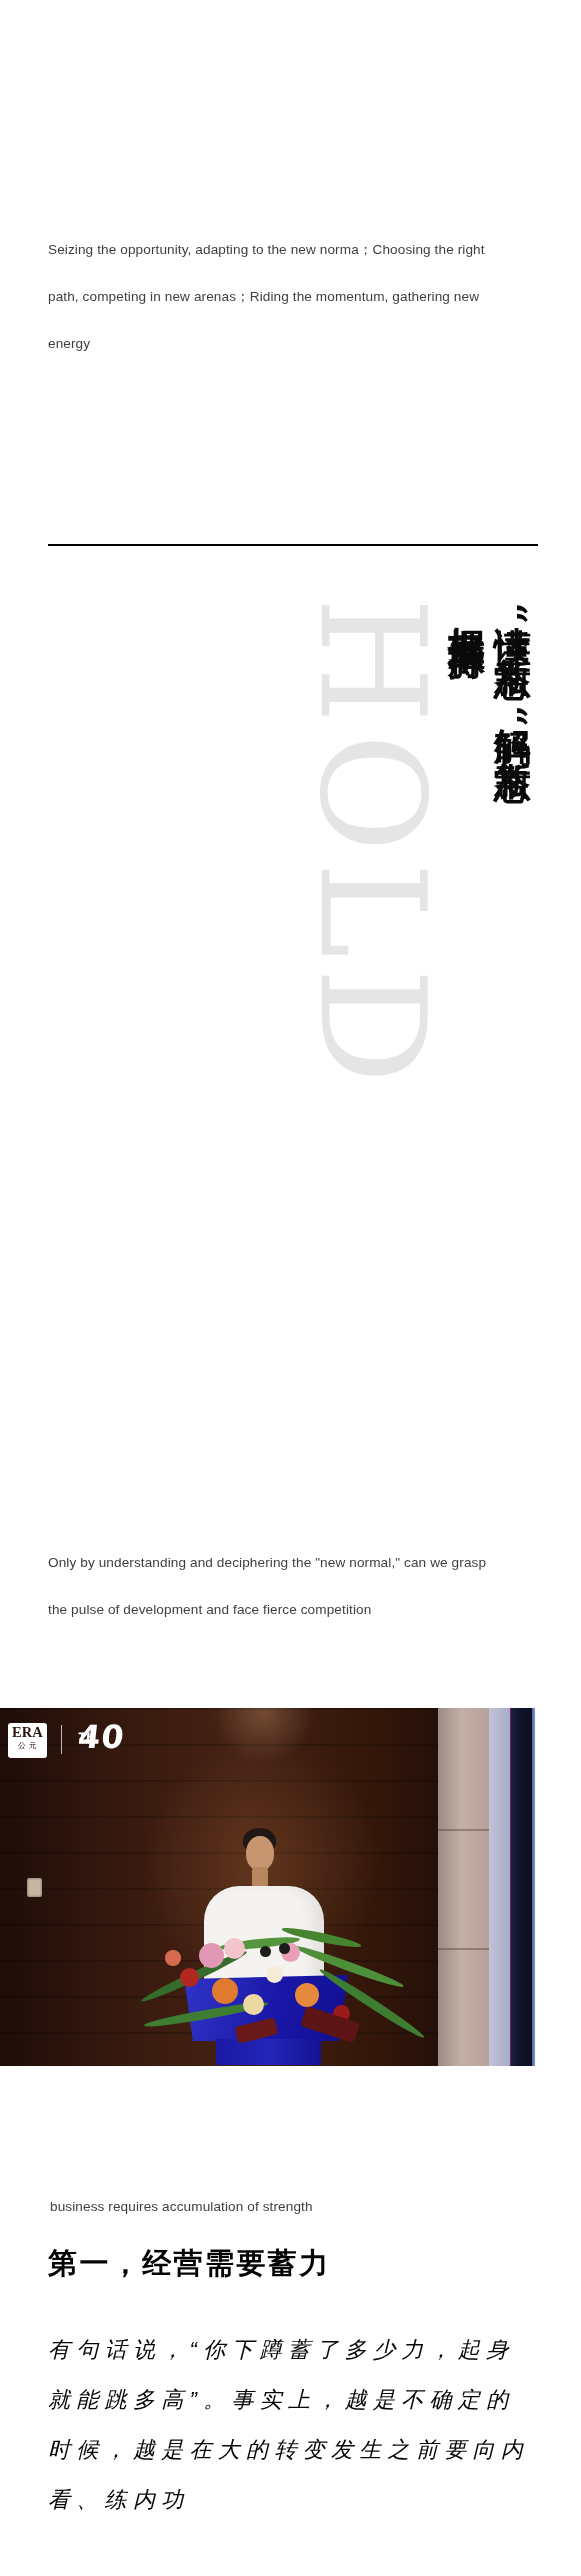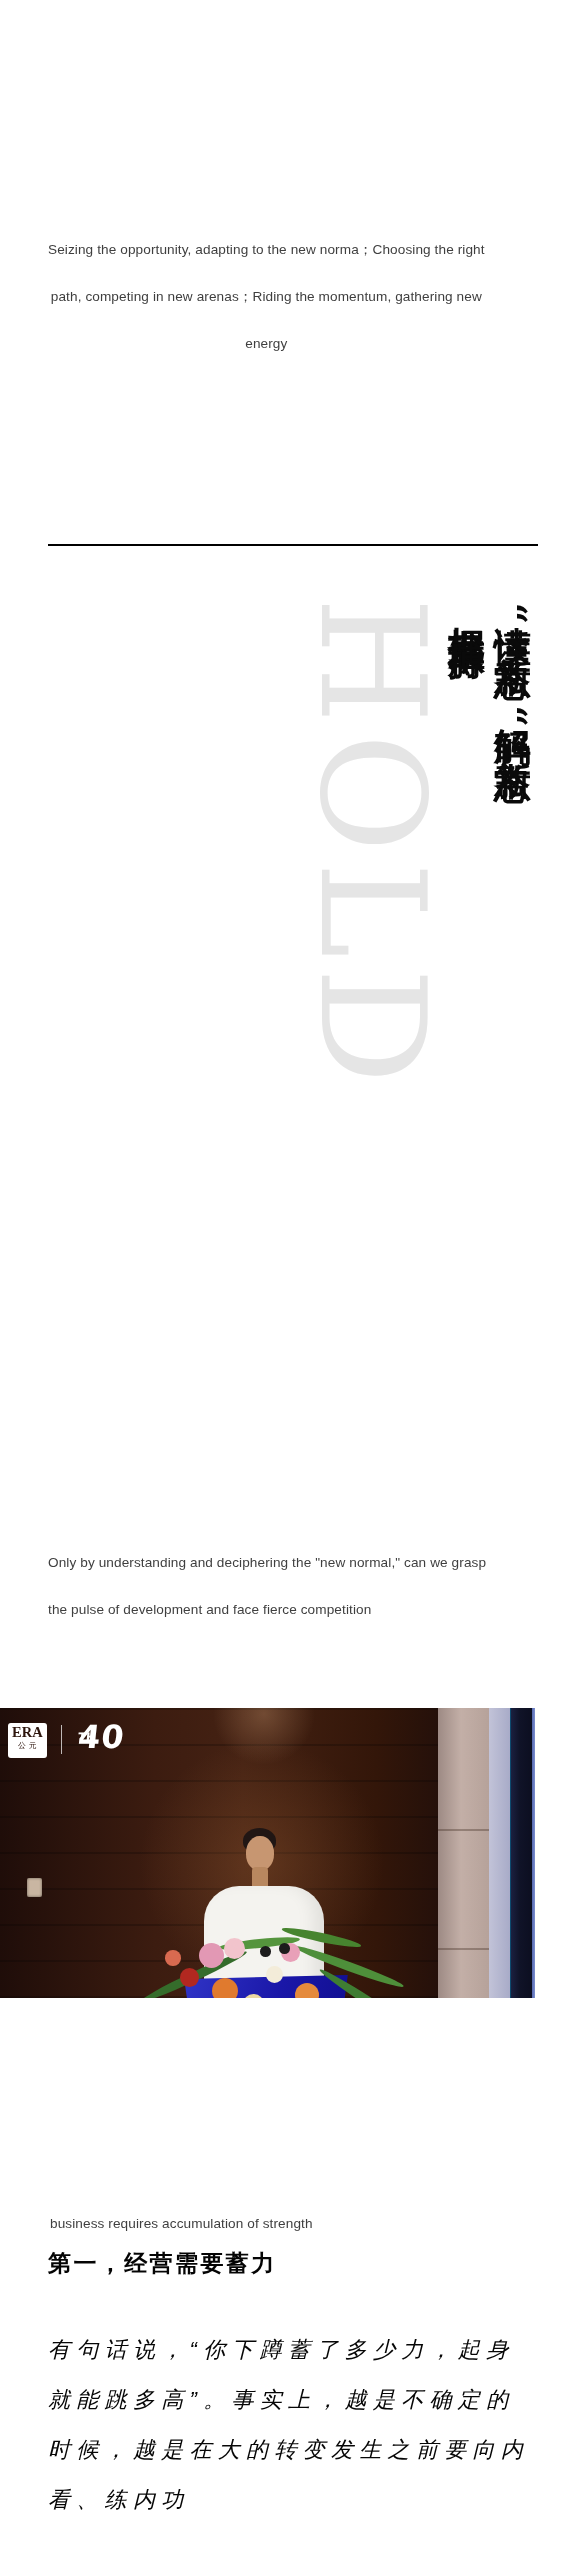--- a/index.html
+++ b/index.html
@@ -40,22 +40,22 @@
   }
   .v-word{
     font-family:"DejaVu Serif","Liberation Serif",serif;
     font-weight:400;color:#e5e5e5;
     font-size:145px;line-height:116px;letter-spacing:9.7px;
     margin-right:13.6px;
   }
 
   
   .photo{
-    position:absolute;left:0;top:1708px;width:535px;height:290px;
-    overflow:hidden;background:#0c4a6e;
+    position:absolute;left:0;top:1708px;width:535px;height:358px;
+    overflow:hidden;background:#701a75;
   }
   .photo *{position:absolute;}
   .ph-wood{
     left:0;top:0;width:442px;height:358px;
     background:
       radial-gradient(circle 174px at 262px 155px, rgba(150,92,50,.35), rgba(150,92,50,0) 70%),
       radial-gradient(circle 68px at 264px 5.8px, rgba(255,200,150,.25), rgba(255,200,150,0) 75%),
       repeating-linear-gradient(180deg, rgba(0,0,0,.22) 0 1.9px, rgba(0,0,0,0) 1.9px 36px),
       linear-gradient(90deg,#1f0d09 0%,#3c1c10 35%,#452213 55%,#331609 85%,#24100a 100%);
   }
@@ -127,35 +127,35 @@
   .logo-40{
     left:78px;top:9.7px;height:39px;color:#ffffff;
     font-family:"DejaVu Sans",sans-serif;font-weight:700;font-size:32px;line-height:39px;
     transform:skewX(-6deg);letter-spacing:1px;
   }
   .logo-40 sup{font-size:11.6px;vertical-align:17.4px;letter-spacing:0;}
 
   
   .caption-en{
     position:absolute;left:50px;top:2192px;
-    font-size:13.6px;line-height:29px;color:#3f3f3f;letter-spacing:0.1px;margin-top:17px;
+    font-size:13.6px;line-height:29px;color:#3f3f3f;letter-spacing:0.1px;
   }
   .heading-cn{
     position:absolute;left:48px;top:2246px;margin:0;
-    font-size:23px;line-height:35px;font-weight:700;
+    font-size:29px;line-height:35px;font-weight:700;
     letter-spacing:2.4px;color:#040404;
   }
 </style>
 </head>
 <body>
 
 <div class="canvas">
 
 
-  <p class="en-body pre" style="top:226px;text-align:center;">Seizing the opportunity, adapting to the new norma；Choosing the right
+  <p class="en-body pre" style="top:226px;">Seizing the opportunity, adapting to the new norma；Choosing the right
 path, competing in new arenas；Riding the momentum, gathering new
 energy</p>
 
   <div class="divider"></div>
 
   <div class="hero">
     <div class="v-cn">读懂“新常态”　解码“新常态”</div>
     <div class="v-cn">把握发展脉搏</div>
     <div class="v-word">HOLD</div>
   </div>

